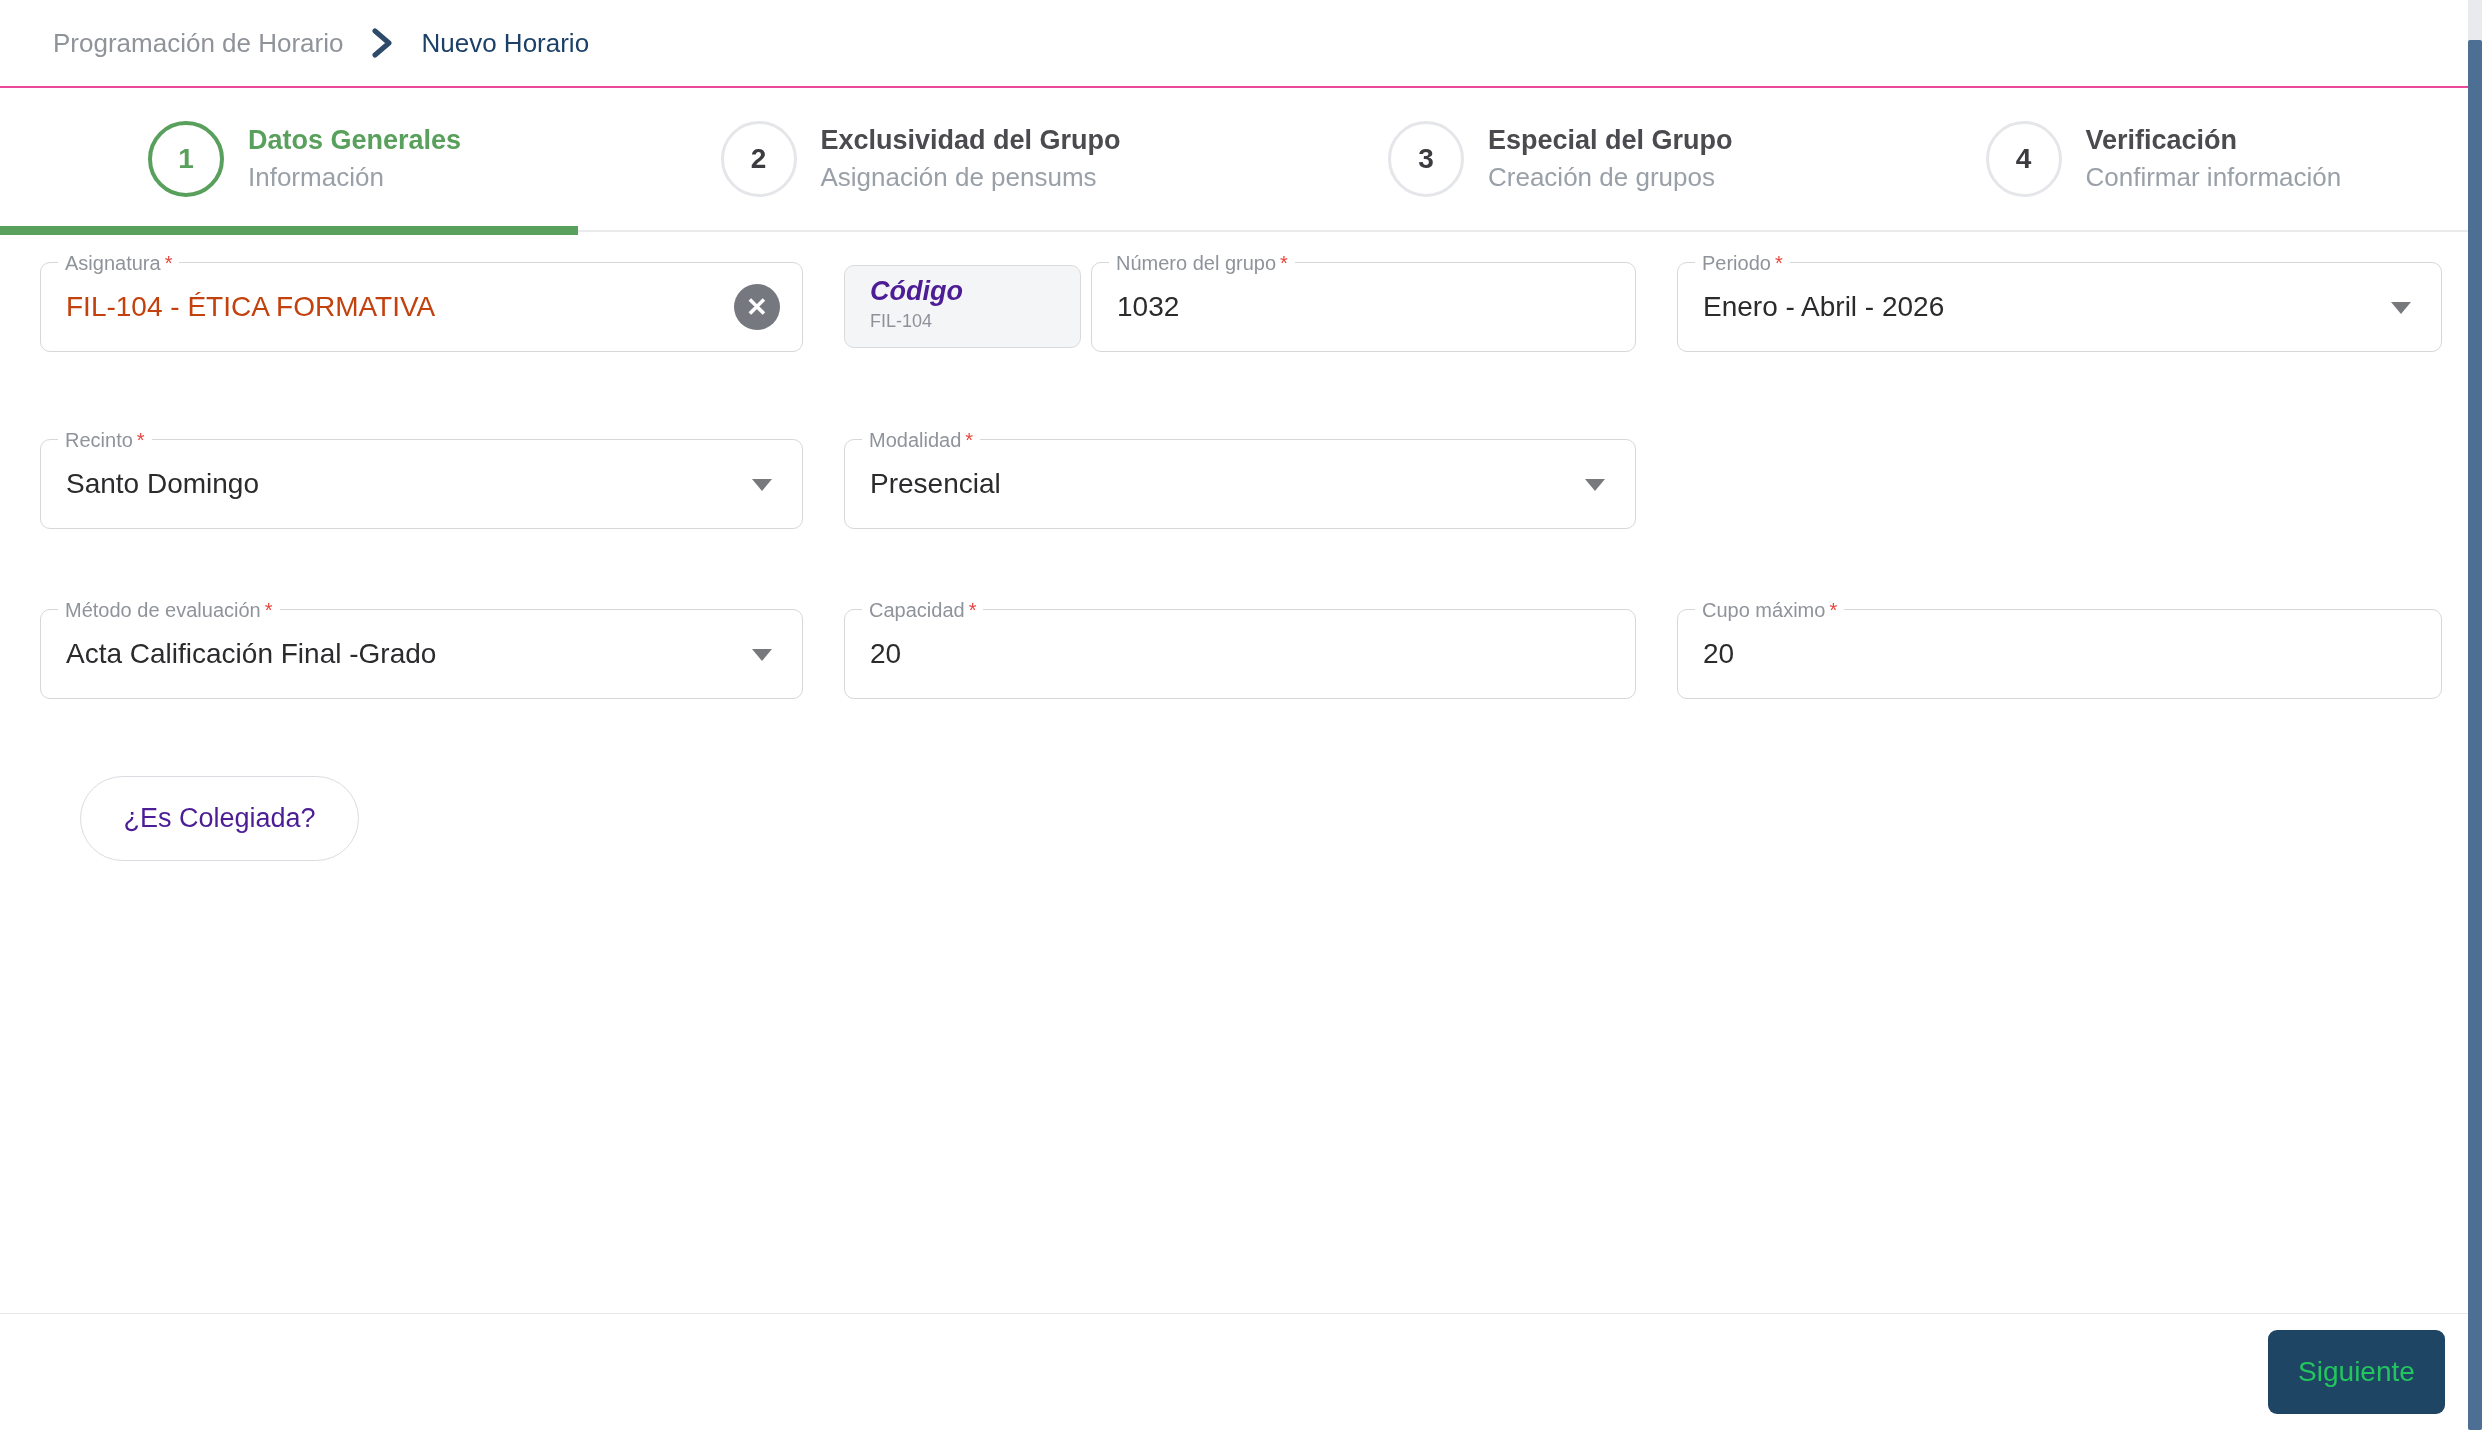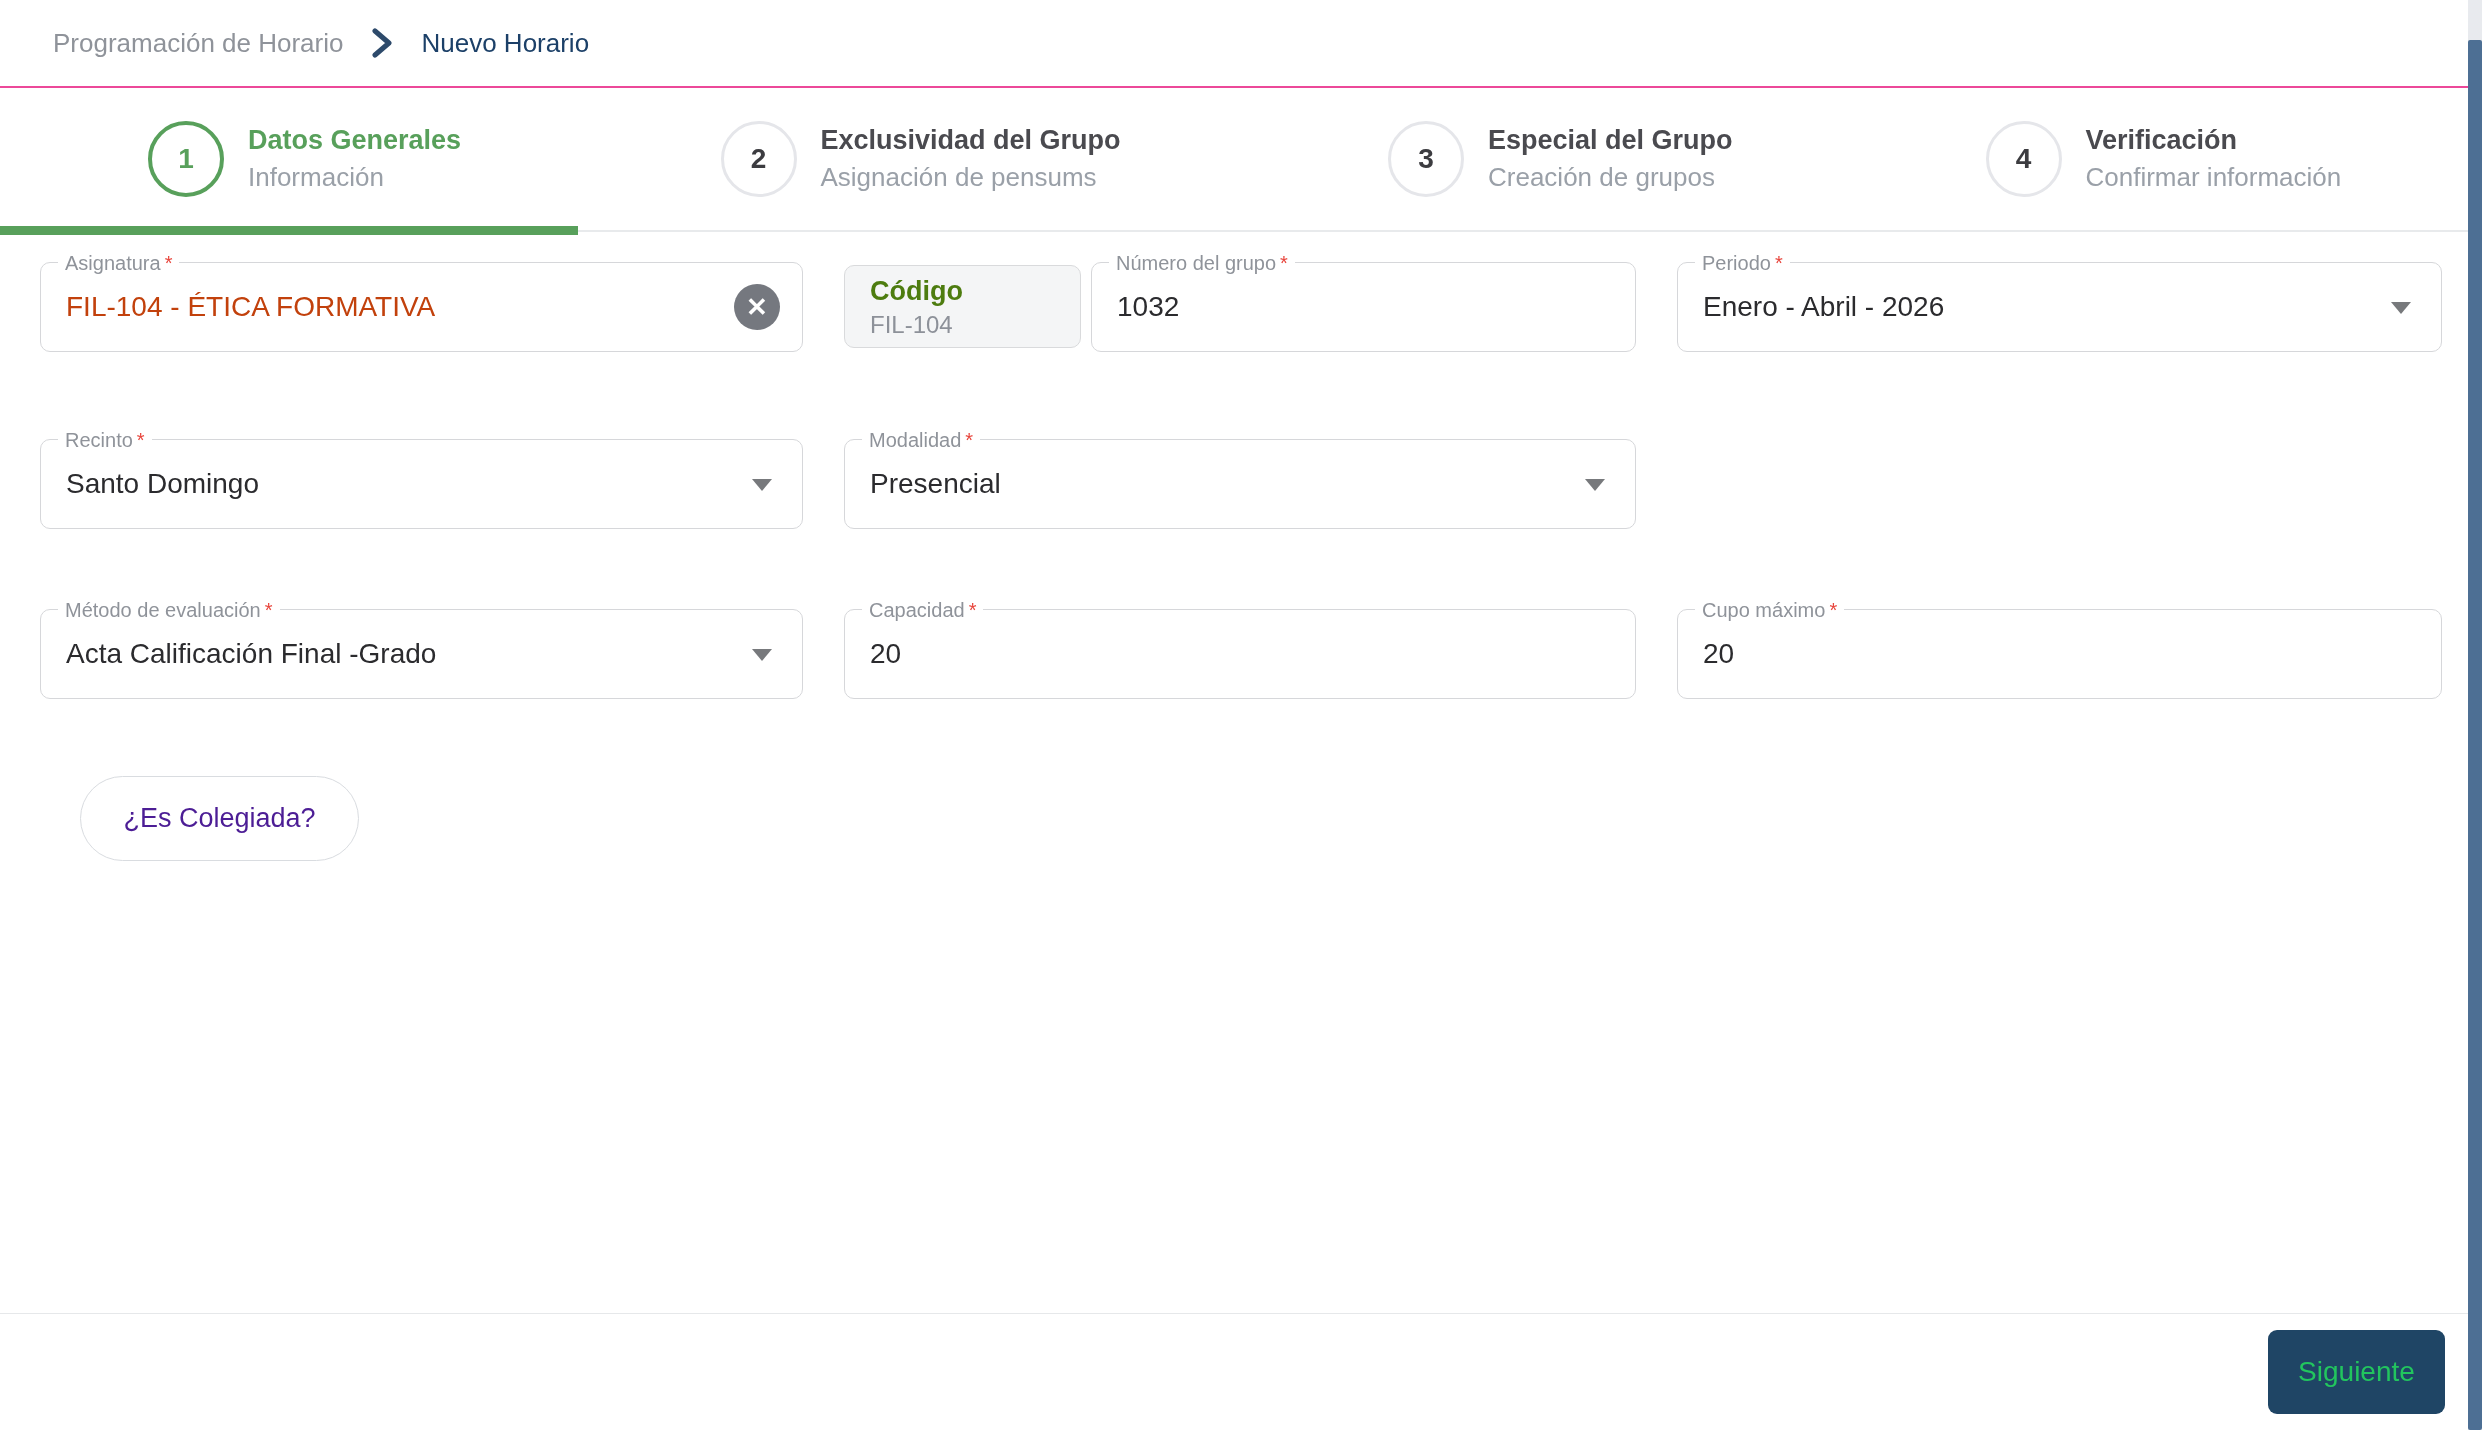--- a/index.html
+++ b/index.html
@@ -126,22 +126,22 @@
   .codigo-box {
     width: 237px; height: 83px;
     margin-top: 3px;
     background: #f4f5f6;
     border: 1px solid #d9dadc;
     border-radius: 10px;
     padding: 10px 0 0 25px;
     display: flex; flex-direction: column; gap: 4px;
     flex: 0 0 auto;
   }
-  .codigo-title { font-size: 27px; font-weight: bold; color: #4d7c0f; }
-  .codigo-value { font-size: 24px; color: #8d9199; }
+  .codigo-title { font-size: 27px; font-weight: bold; color: #4c1d95; font-style: italic; }
+  .codigo-value { font-size: 18px; color: #8d9199; }
   .numero-field { flex: 1 1 auto; margin-left: 10px; }
 
   
   .colegiada-row { padding: 77px 0 0 40px; }
   .pill-btn {
     width: 279px; height: 85px;
     border-radius: 43px;
     border: 1px solid #d9dcе0;
     border: 1px solid #d9dce0;
     background: #fff;

